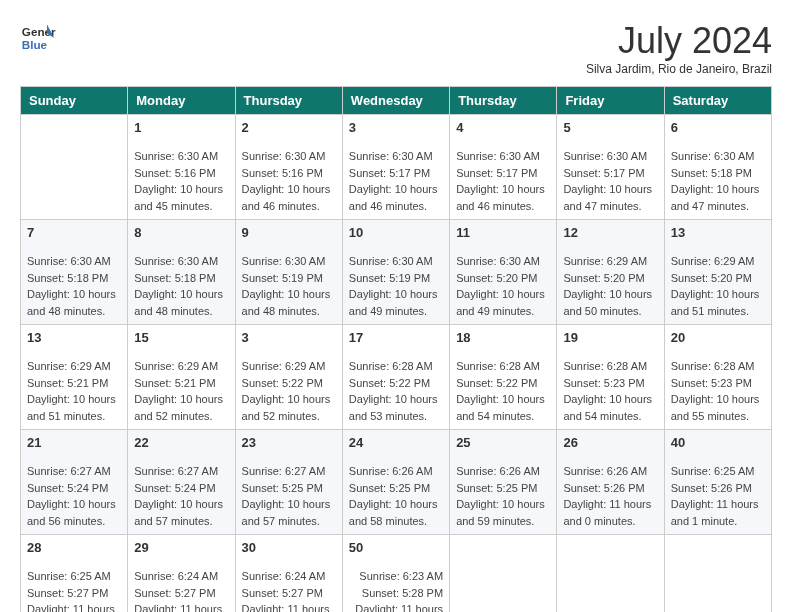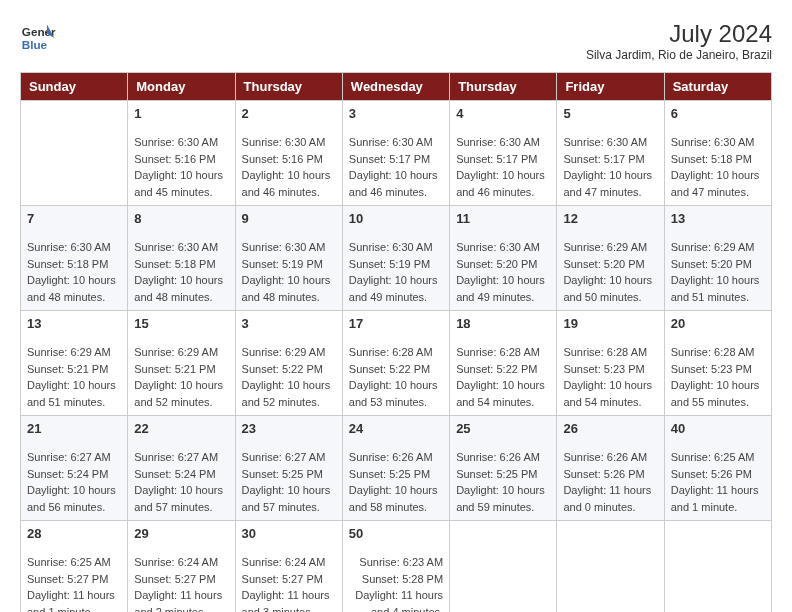--- a/index.html
+++ b/index.html
@@ -22,34 +22,34 @@
     }
     .logo-icon {
       width: 36px;
       height: 36px;
       margin-right: 4px;
     }
     .title-block {
       text-align: right;
     }
     .month-year {
-      font-size: 24px;
+      font-size: 36px;
       color: #333;
       font-weight: normal;
     }
     .location {
       font-size: 12px;
       color: #333;
     }
     table {
       width: 100%;
       border-collapse: collapse;
     }
     thead tr th {
-      background-color: #7f1d1d;
+      background-color: #0f766e;
       color: #fff;
       text-align: left;
       padding: 6px 8px;
       font-size: 13px;
       border: 1px solid #ccc;
     }
     tbody tr td {
       border: 1px solid #ccc;
       vertical-align: top;
       padding: 5px 6px;

